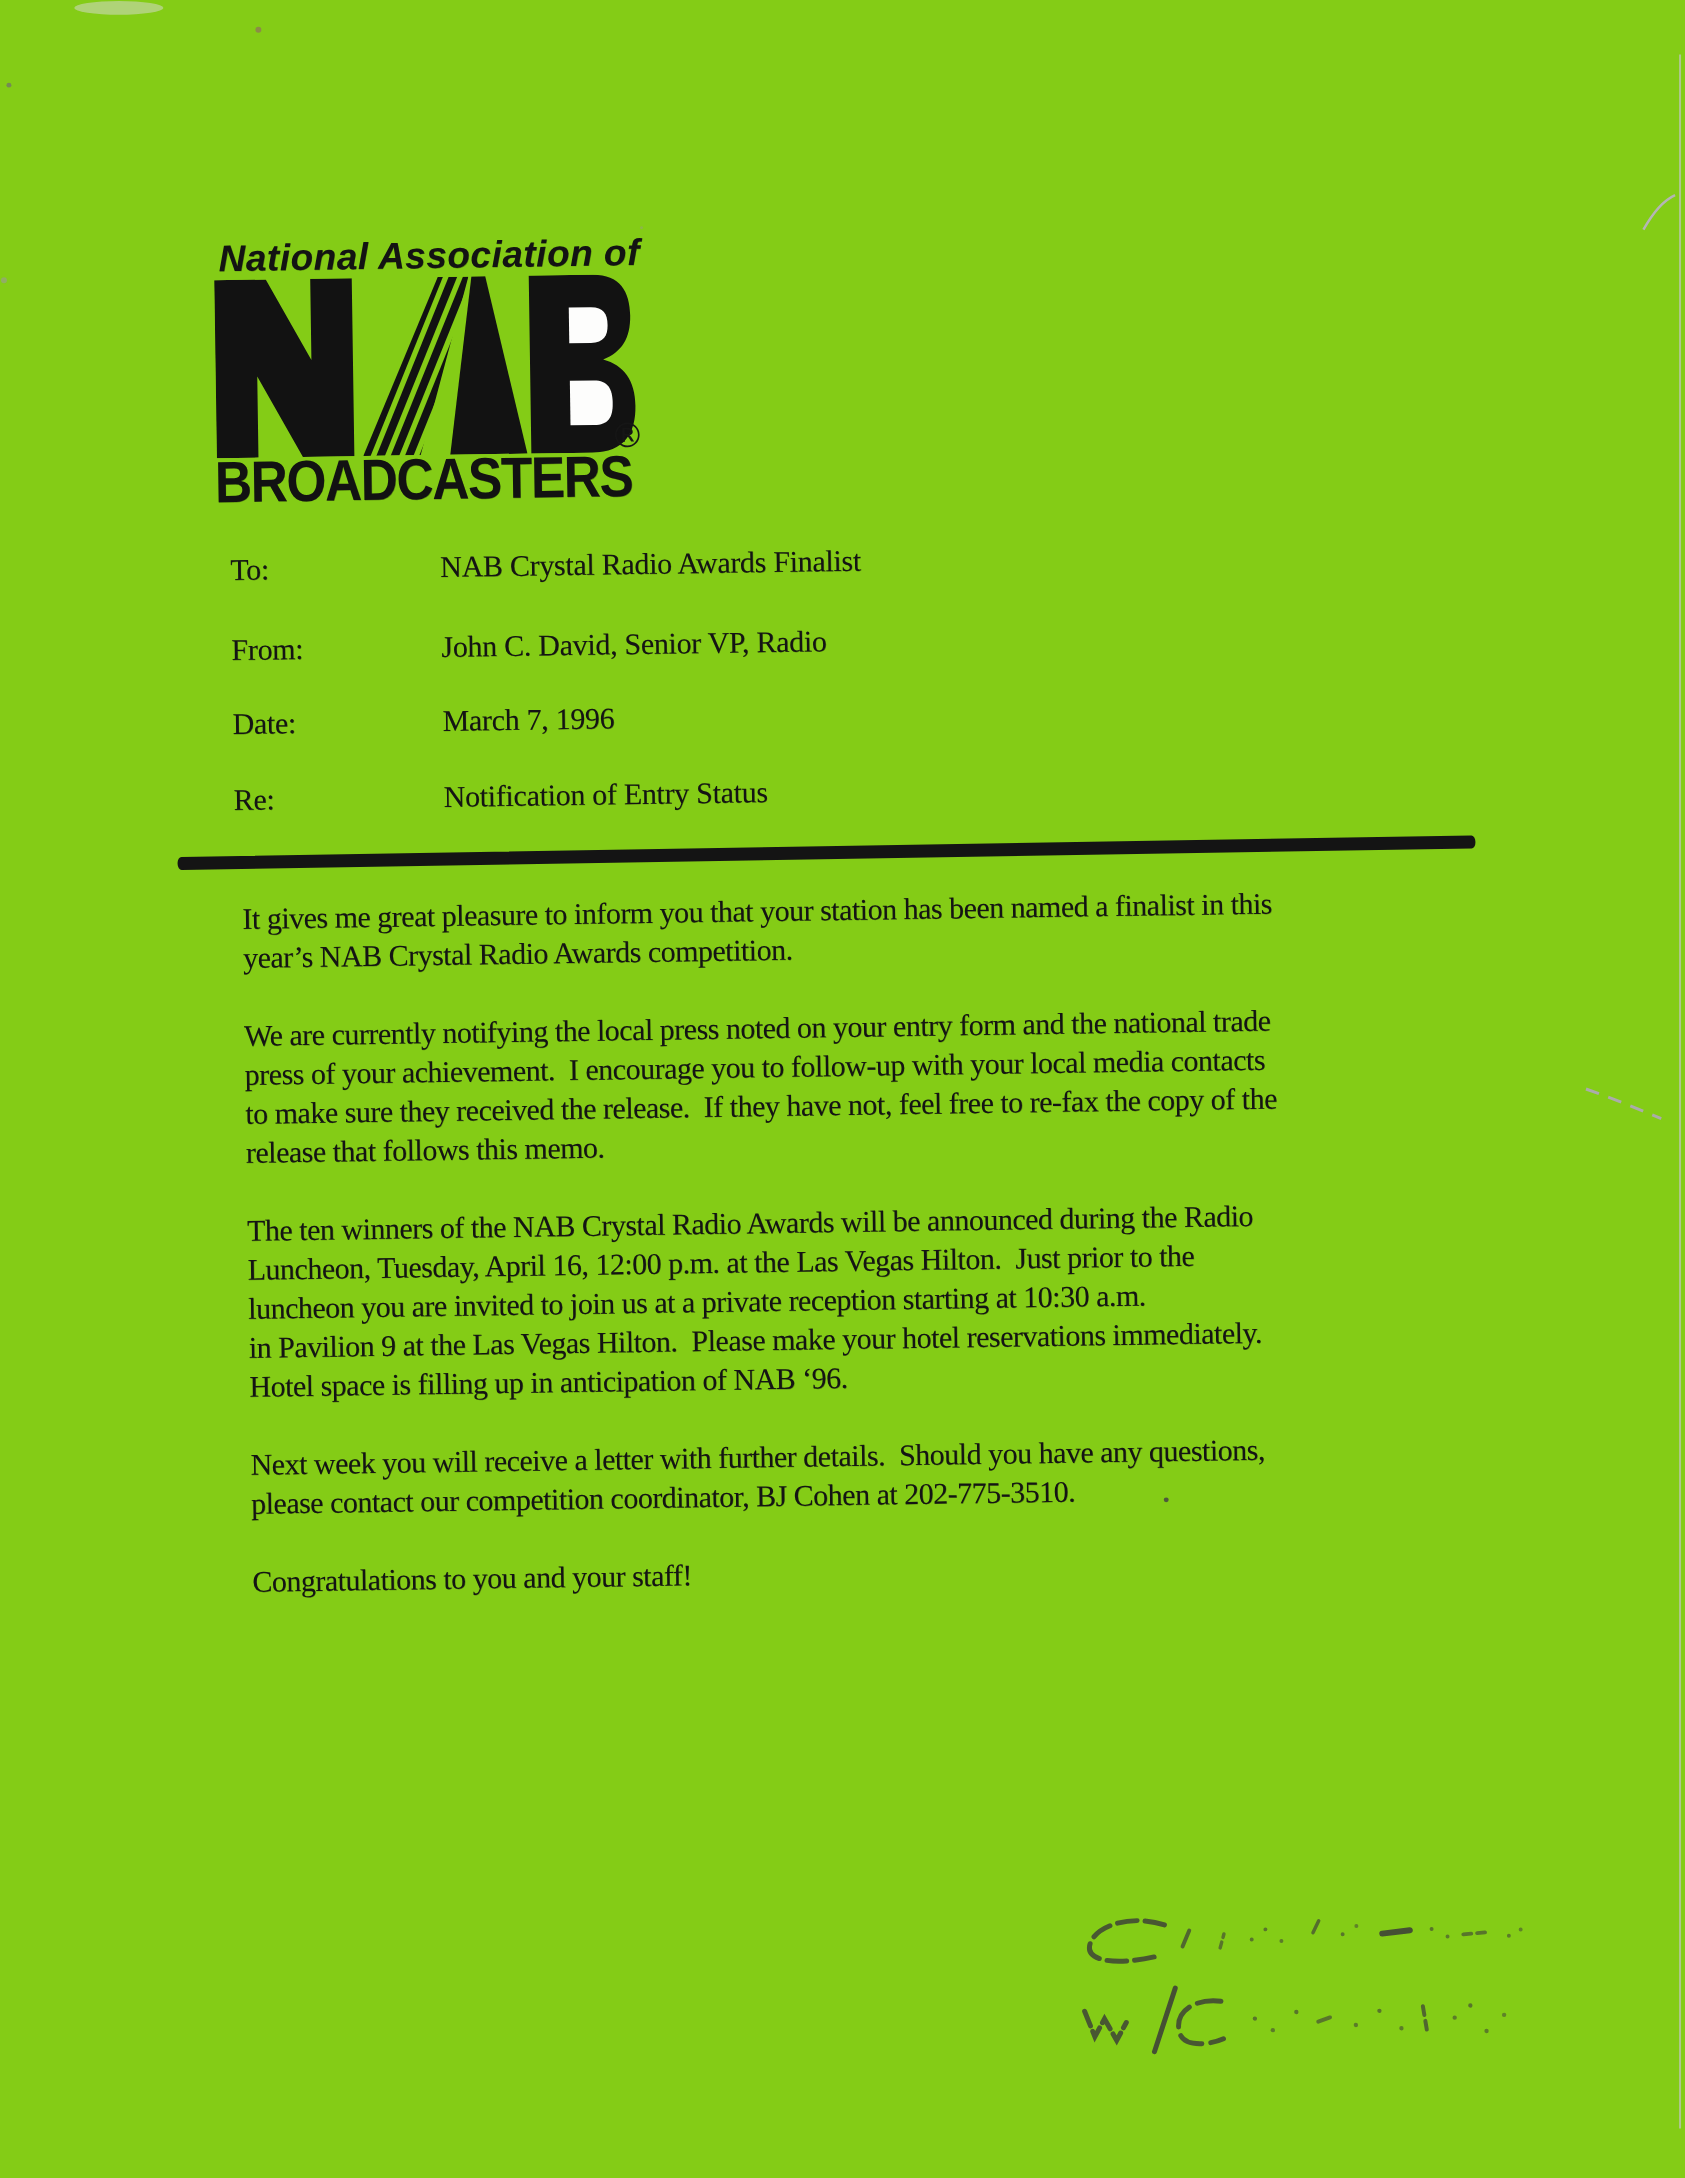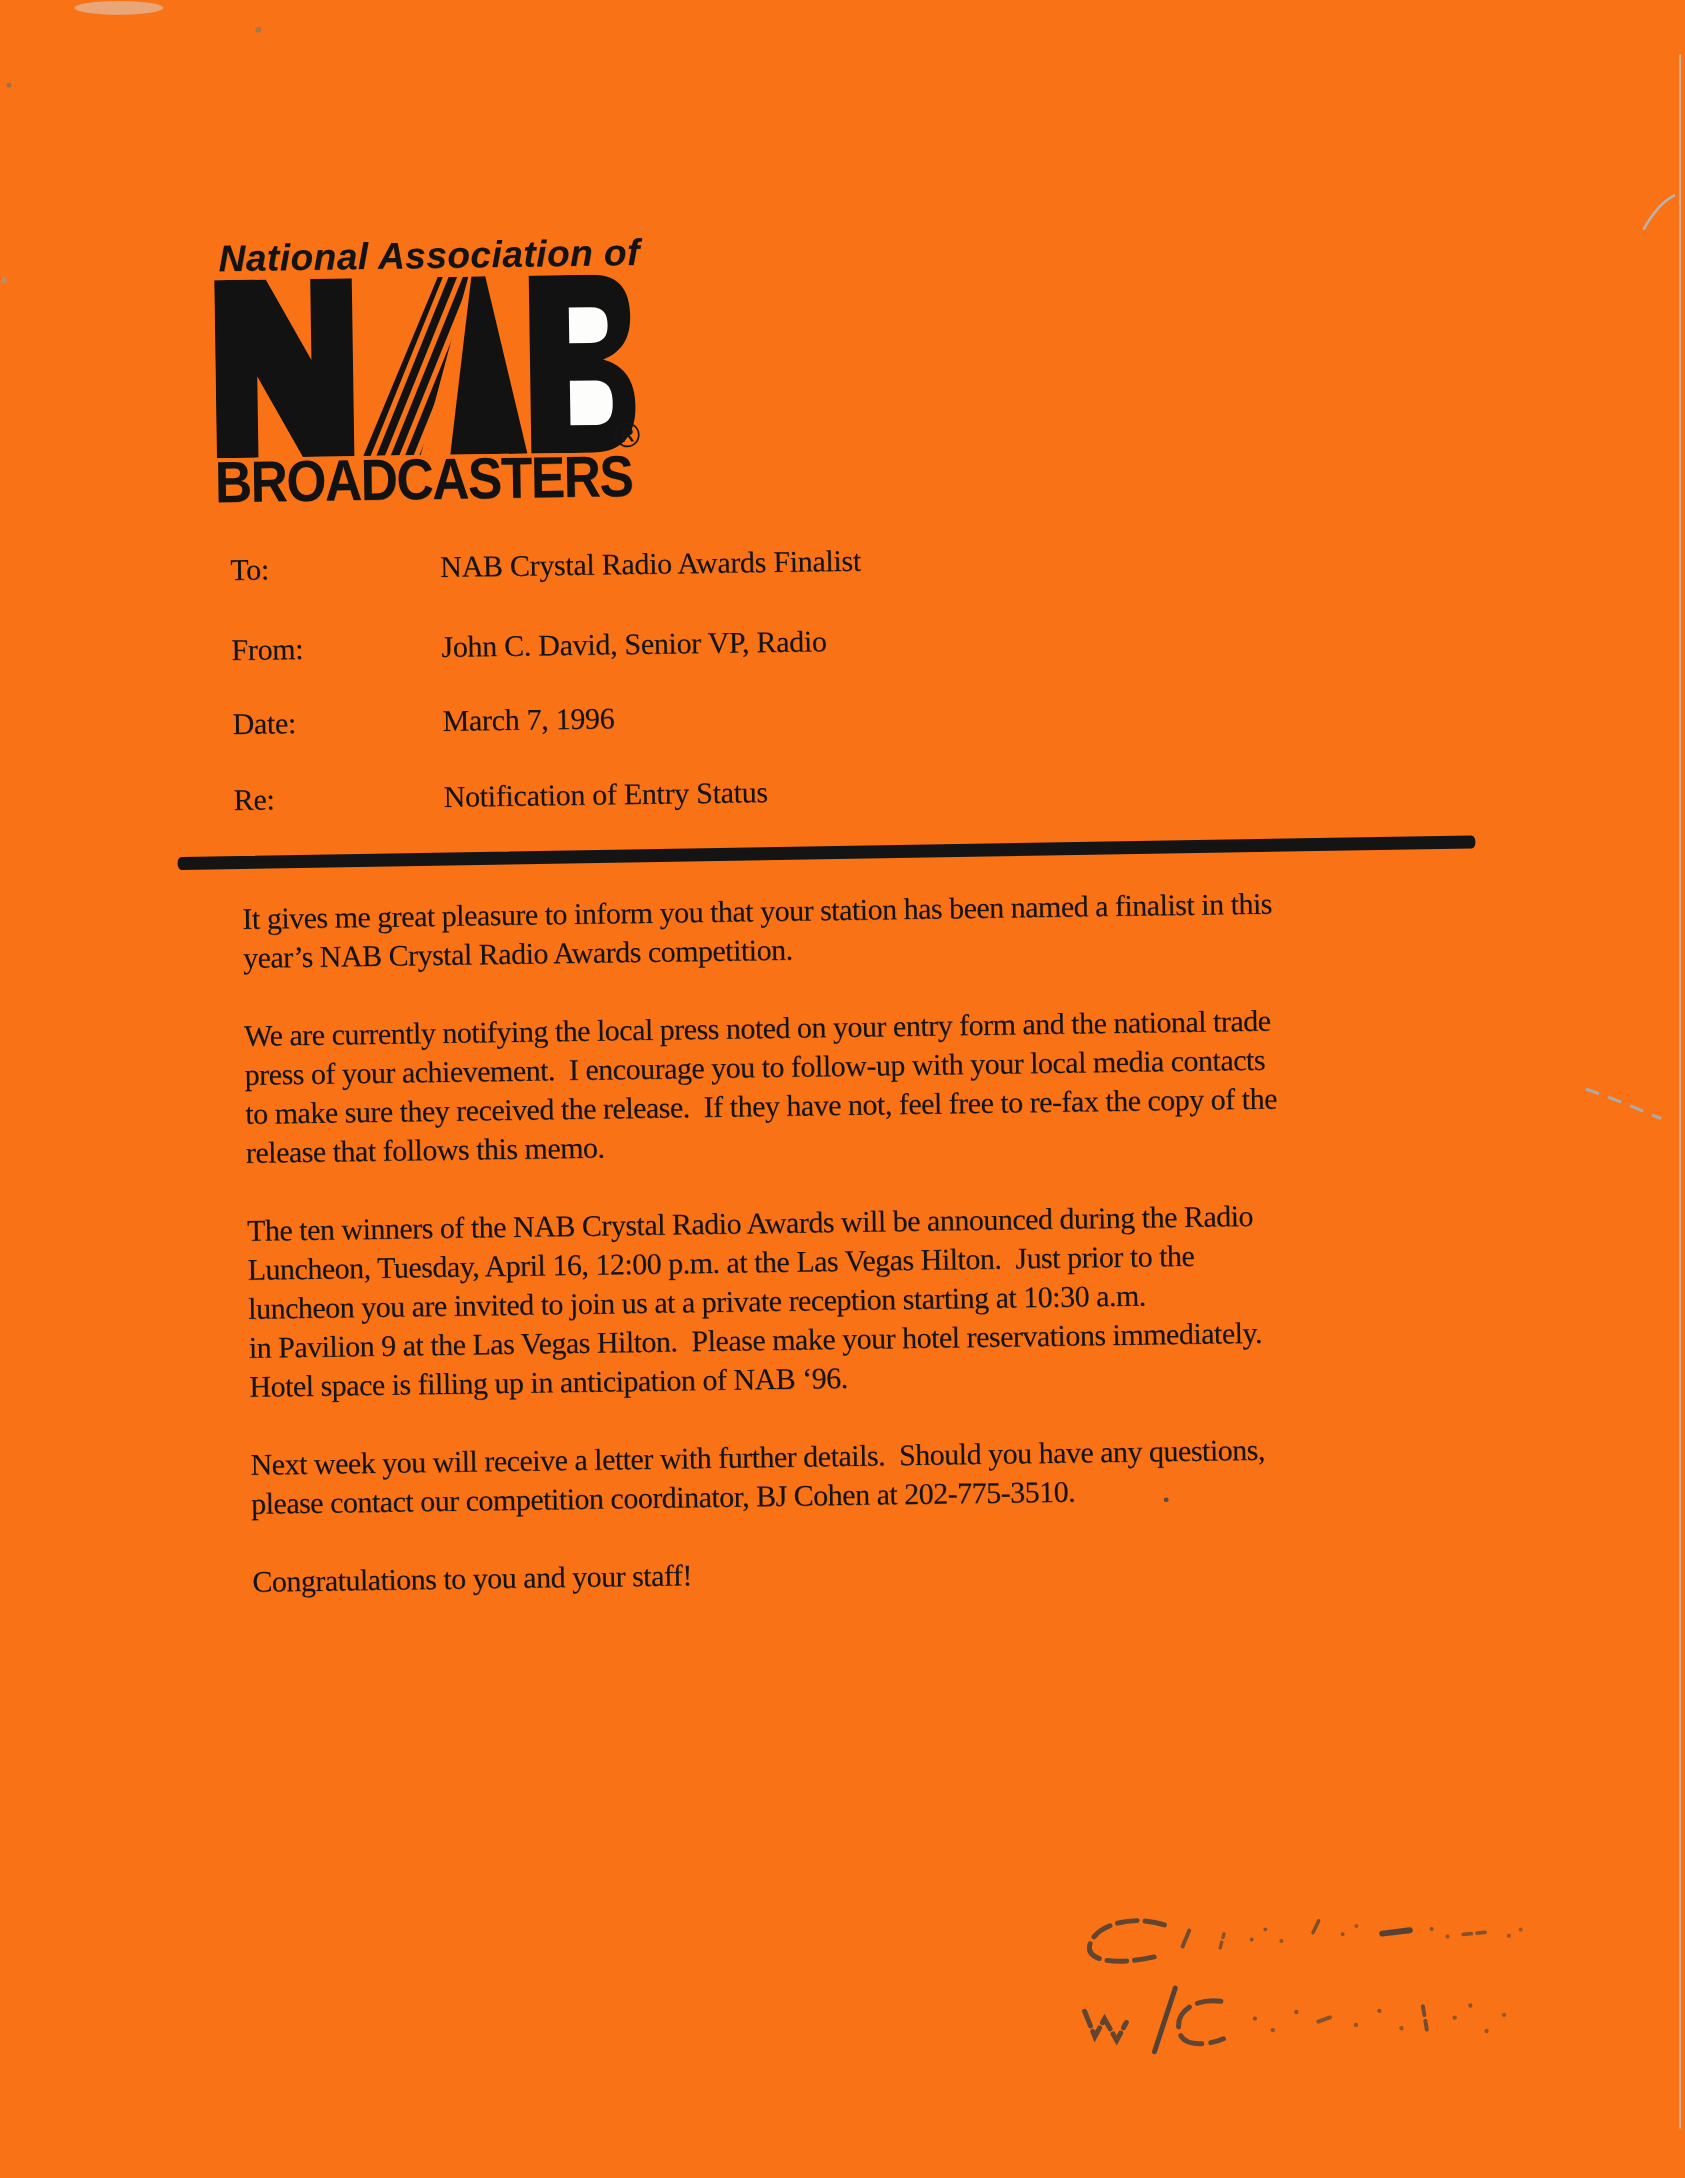--- a/index.html
+++ b/index.html
@@ -1,18 +1,18 @@
 <!DOCTYPE html>
 <html><head>
 <meta charset="utf-8">
 <title>Document</title>
 <style>
   html,body{margin:0;padding:0;}
   body{width:1685px;height:2178px;background:#ffffff;position:relative;overflow:hidden;}
-  .page{position:absolute;inset:0;background:#f97316;overflow:hidden;
+  .page{position:absolute;inset:0;background:#84cc16;overflow:hidden;
         font-family:"Liberation Serif","DejaVu Serif",serif;color:#141414;}
   .content{position:absolute;inset:0;transform:rotate(-0.85deg);transform-origin:843px 1089px;
            text-shadow:0.4px 0.4px 0.3px rgba(10,10,10,0.35);}
   
   .tagline{position:absolute;left:231px;top:231px;line-height:1;
            font-family:"Liberation Sans","DejaVu Sans",sans-serif;
            font-style:italic;font-weight:bold;font-size:37px;letter-spacing:0.5px;color:#131313;
            white-space:nowrap;}
   .acronym-svg{position:absolute;left:226px;top:271px;}
   .regmark{position:absolute;left:620px;top:415px;font-size:34px;line-height:1;

